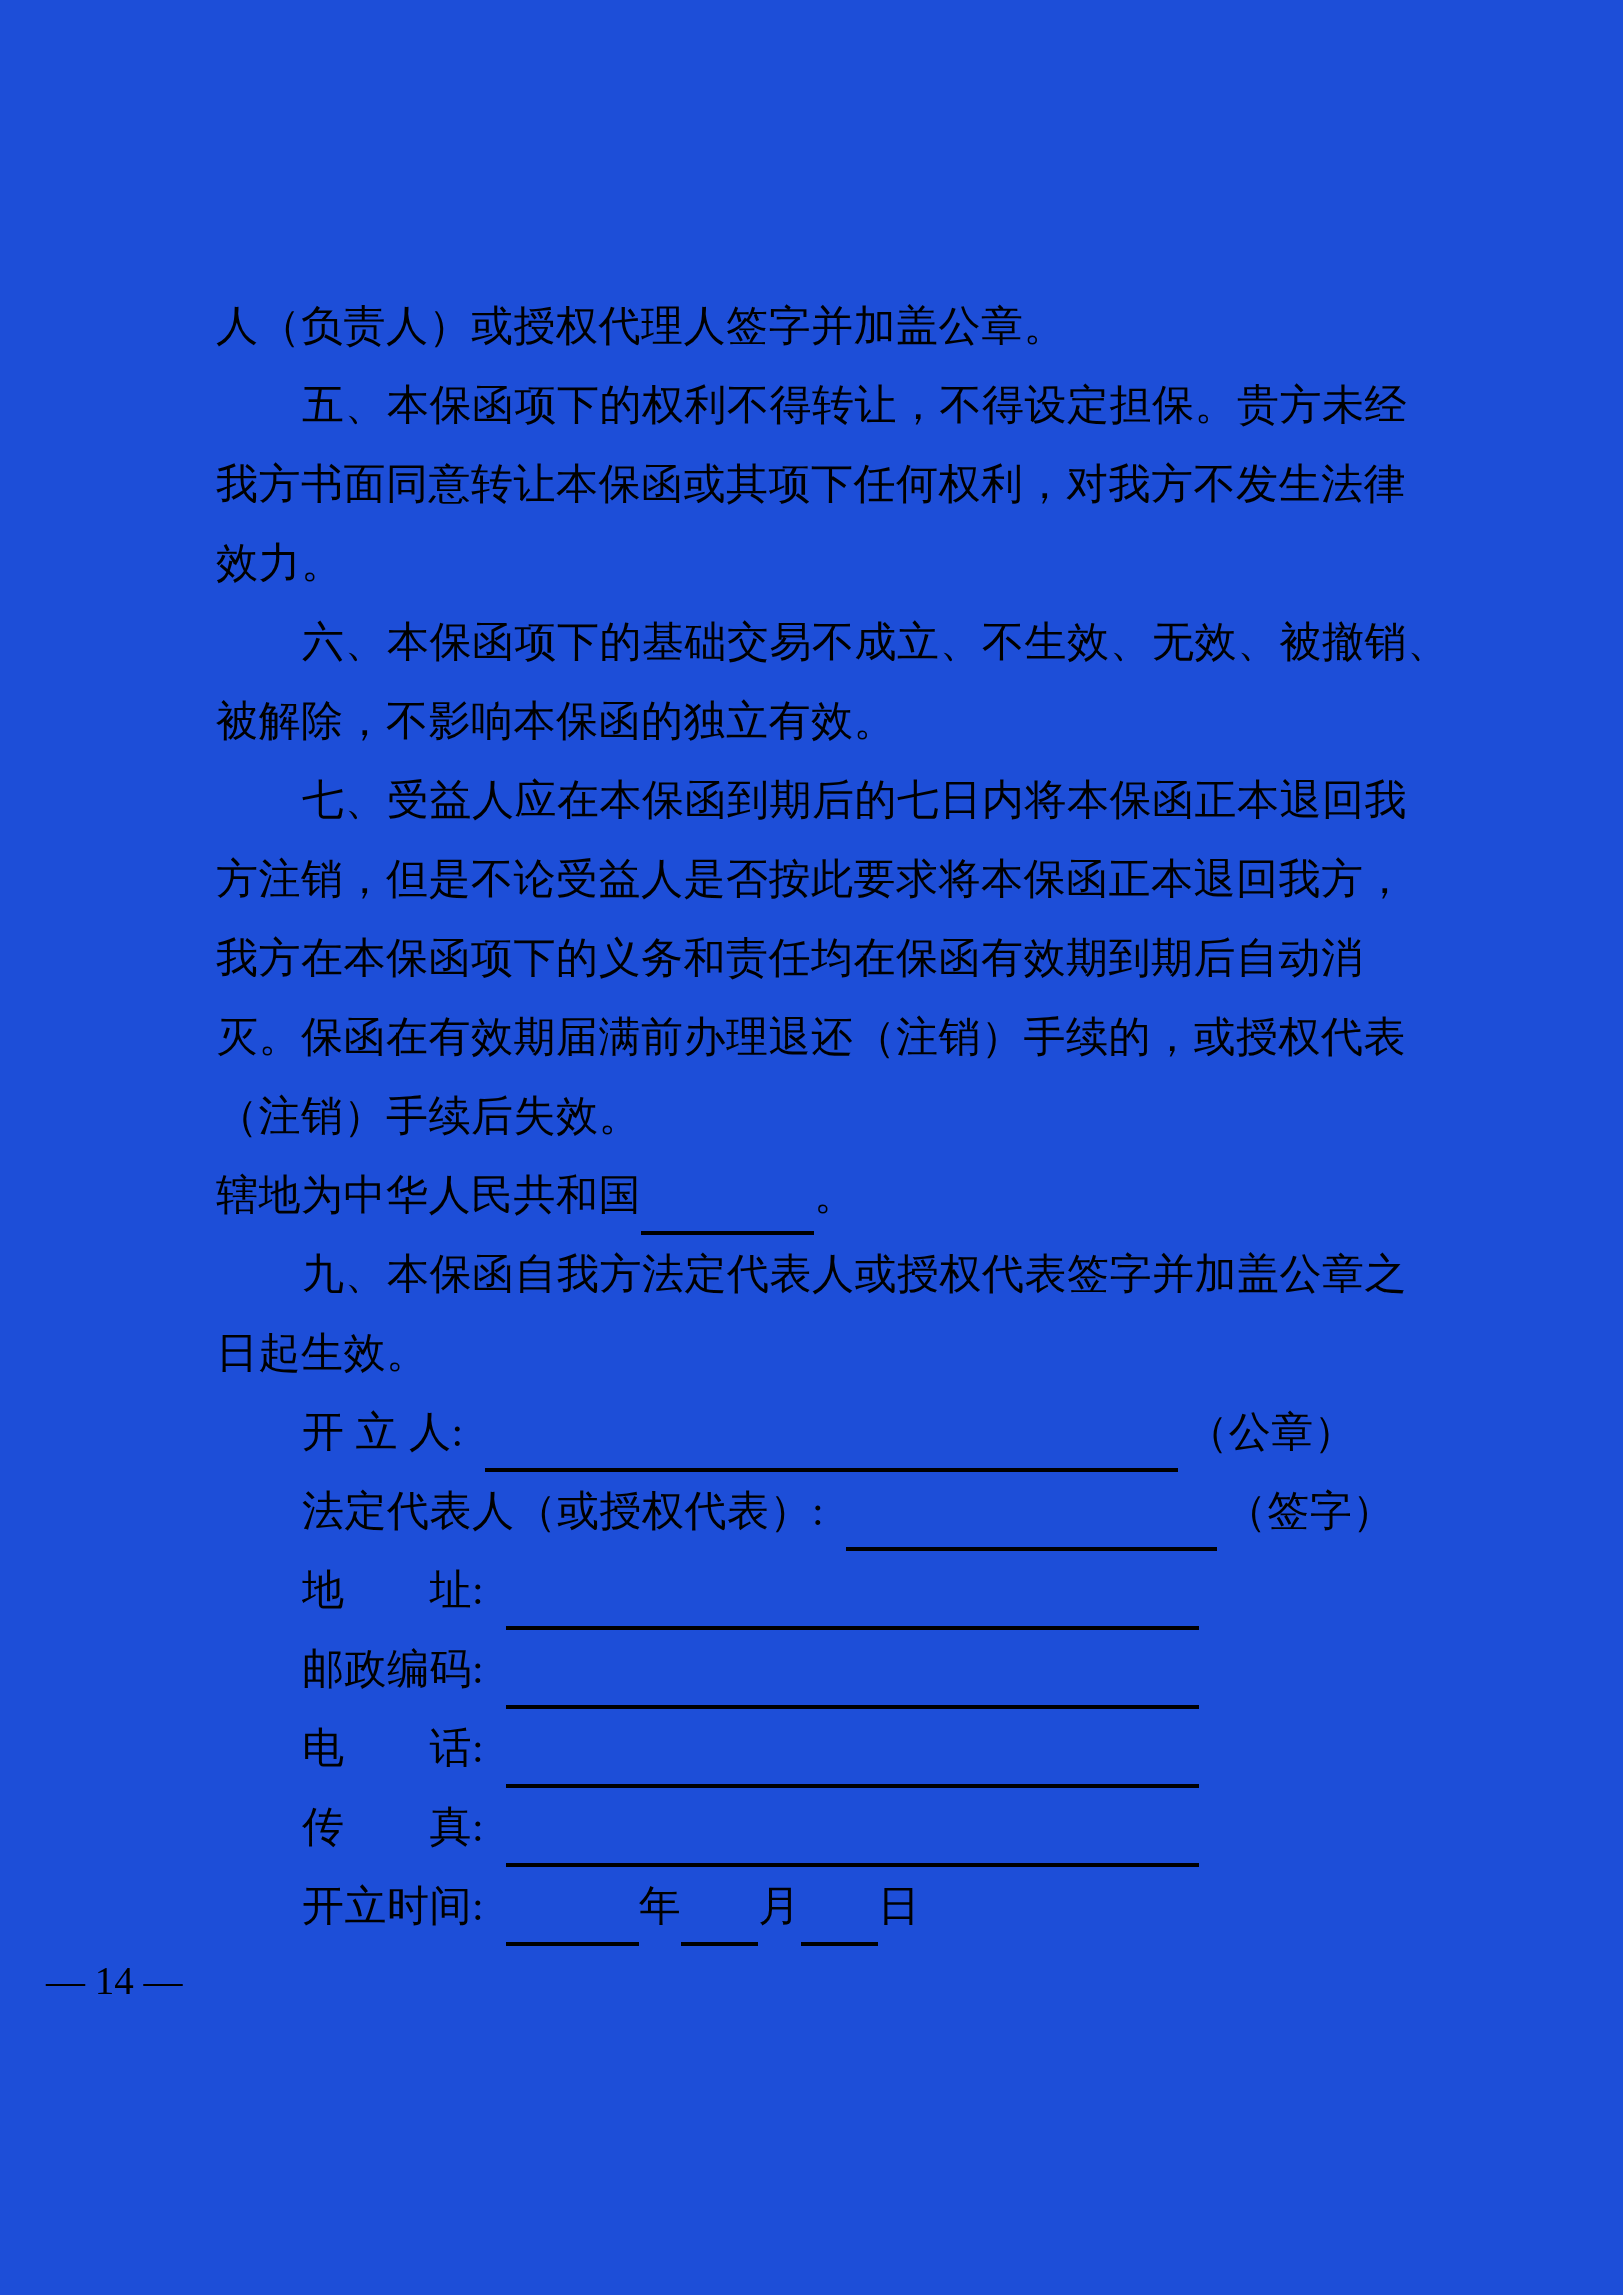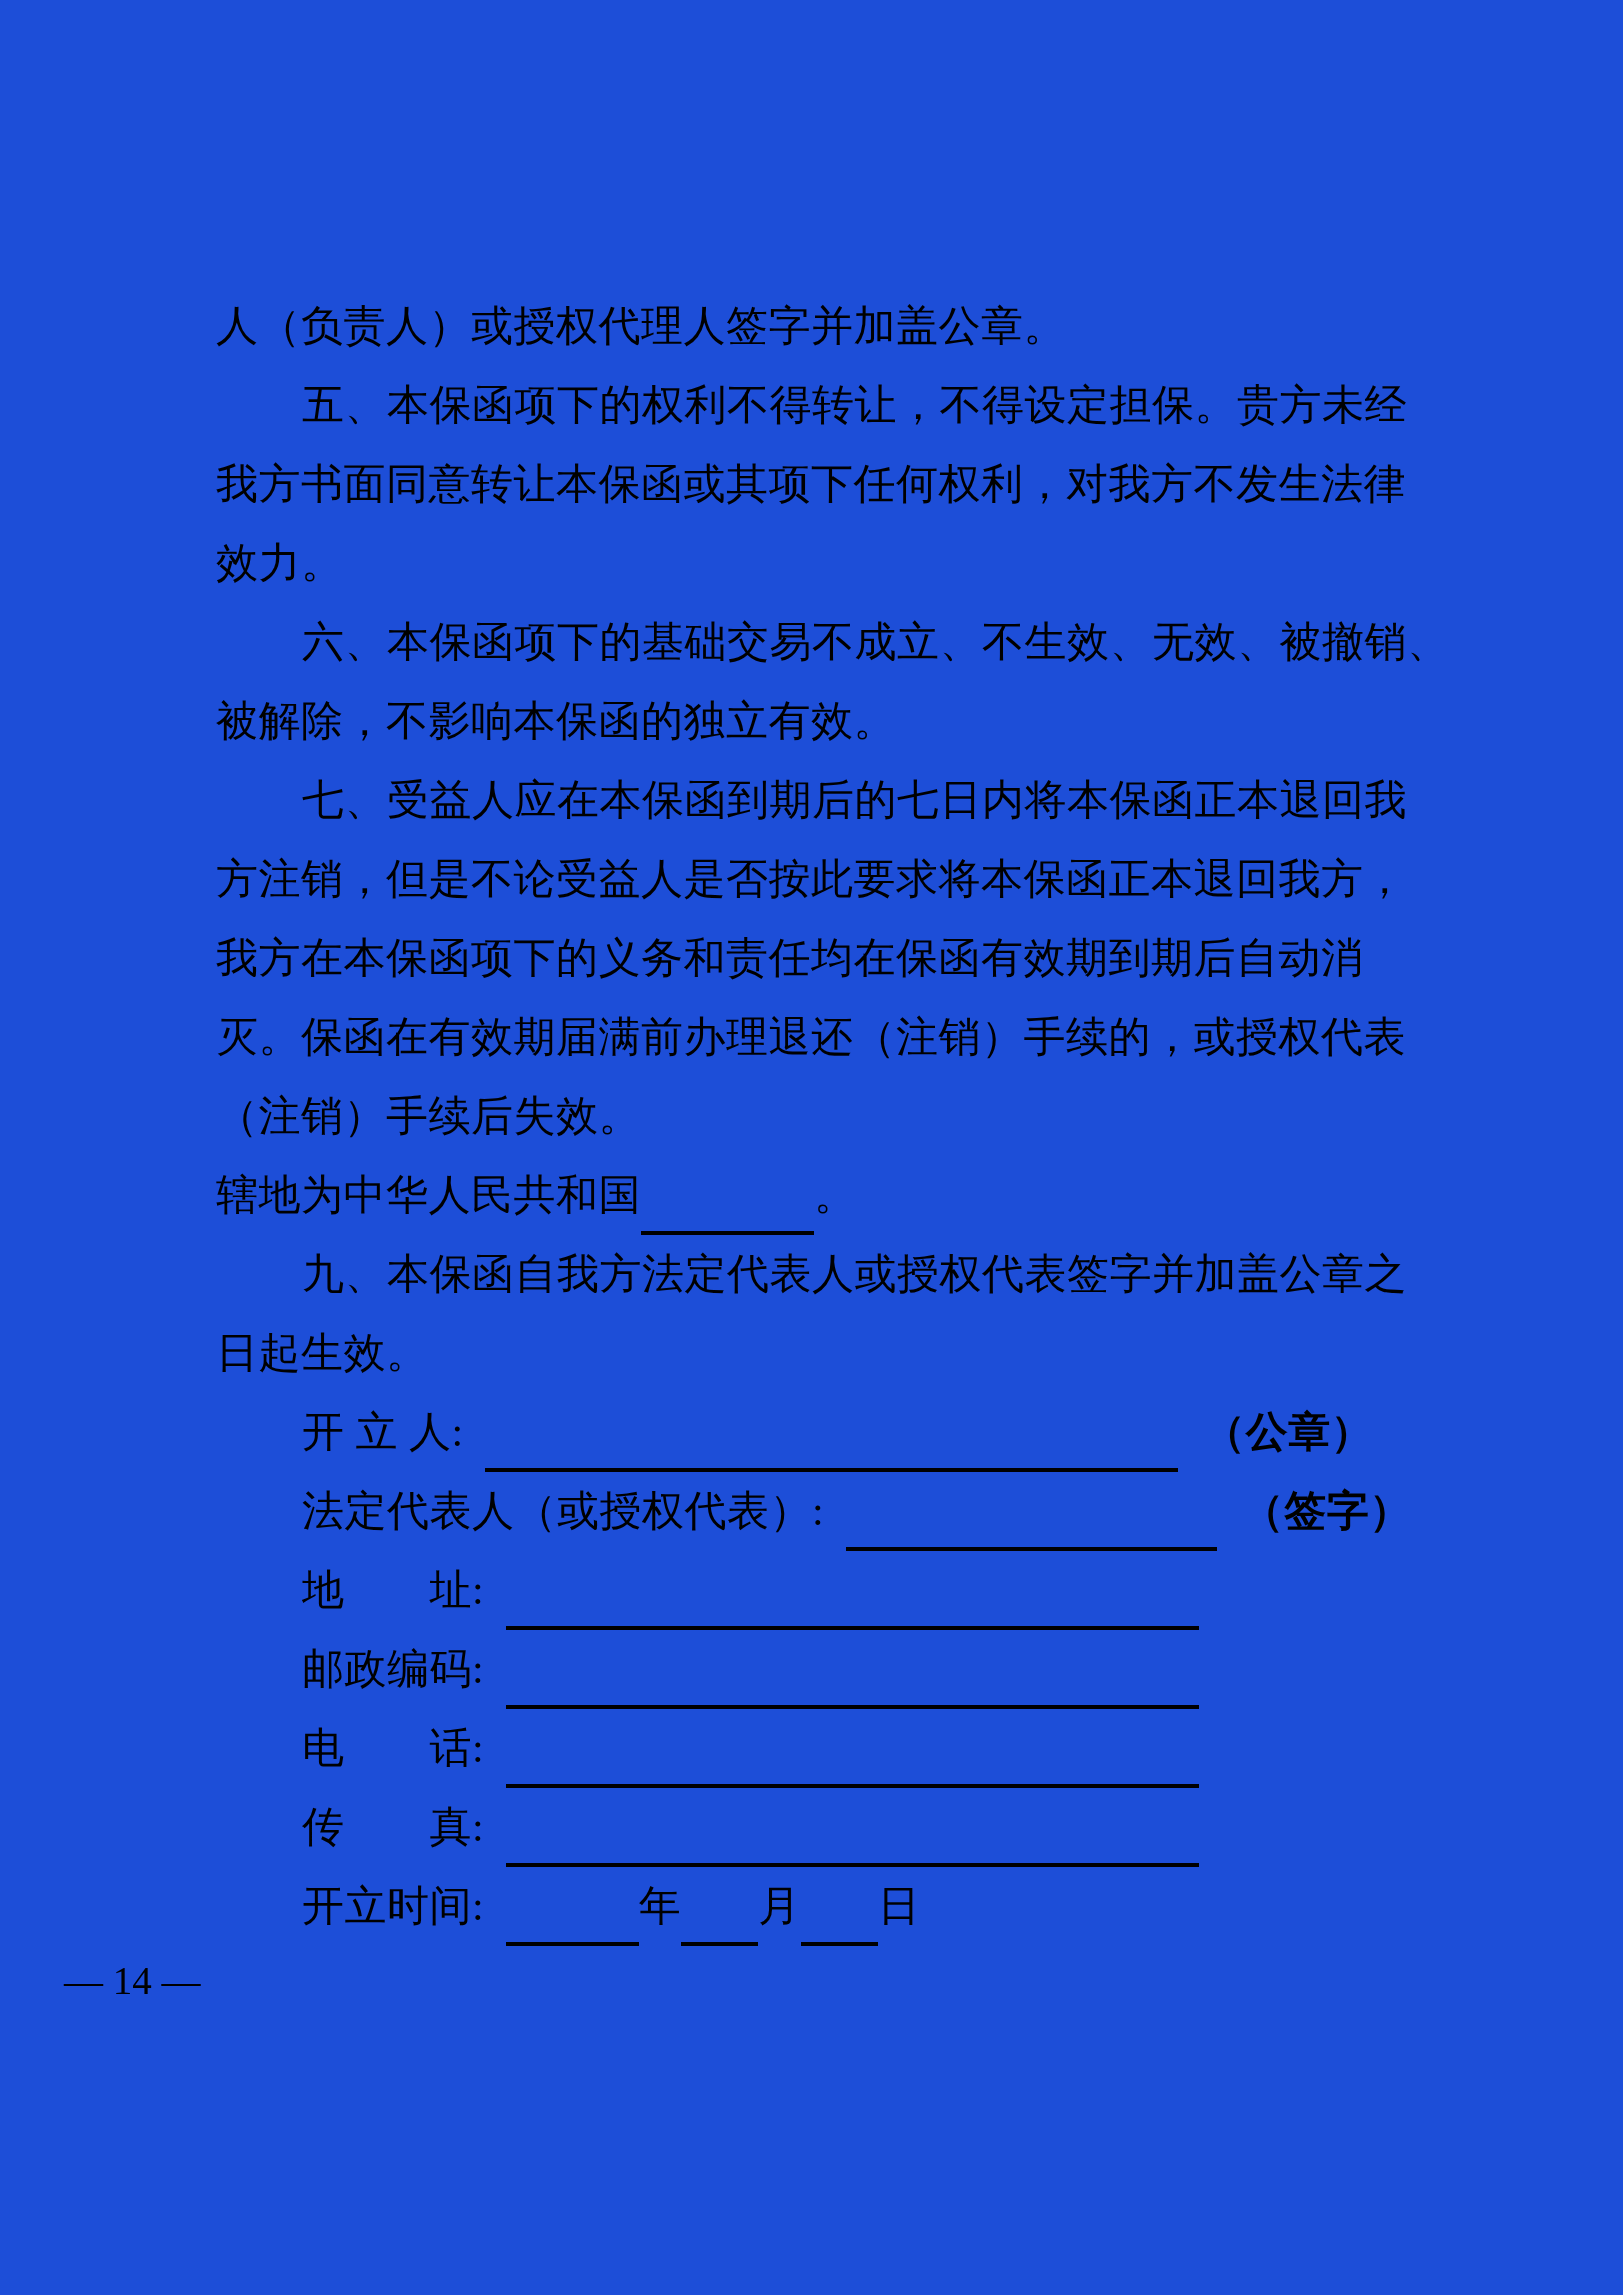--- a/index.html
+++ b/index.html
@@ -29,30 +29,30 @@
   .indent {
     padding-left: 86px;
   }
   .blank {
     display: inline-block;
     border-bottom: 4.6px solid #000000;
     height: 61px;
     vertical-align: bottom;
   }
   .gap { margin-left: 21.6px; }
-  .suffix { margin-left: 25px; font-weight: bold; }
+  .suffix { margin-left: 8px; }
   .w-jur   { width: 173px; }
   .w-long  { width: 693px; }
   .w-rep   { width: 371px; }
   .w-year  { width: 133px; }
   .w-month { width: 77px; }
   .w-day   { width: 77px; }
   .footer {
     margin-top: 9.3px;
-    padding-left: 64px;
+    padding-left: 46px;
     font-size: 39px;
     line-height: 52px;
     white-space: pre;
   }
 </style>
 </head>
 <body>
 
 <div class="page">
   <div class="content">

